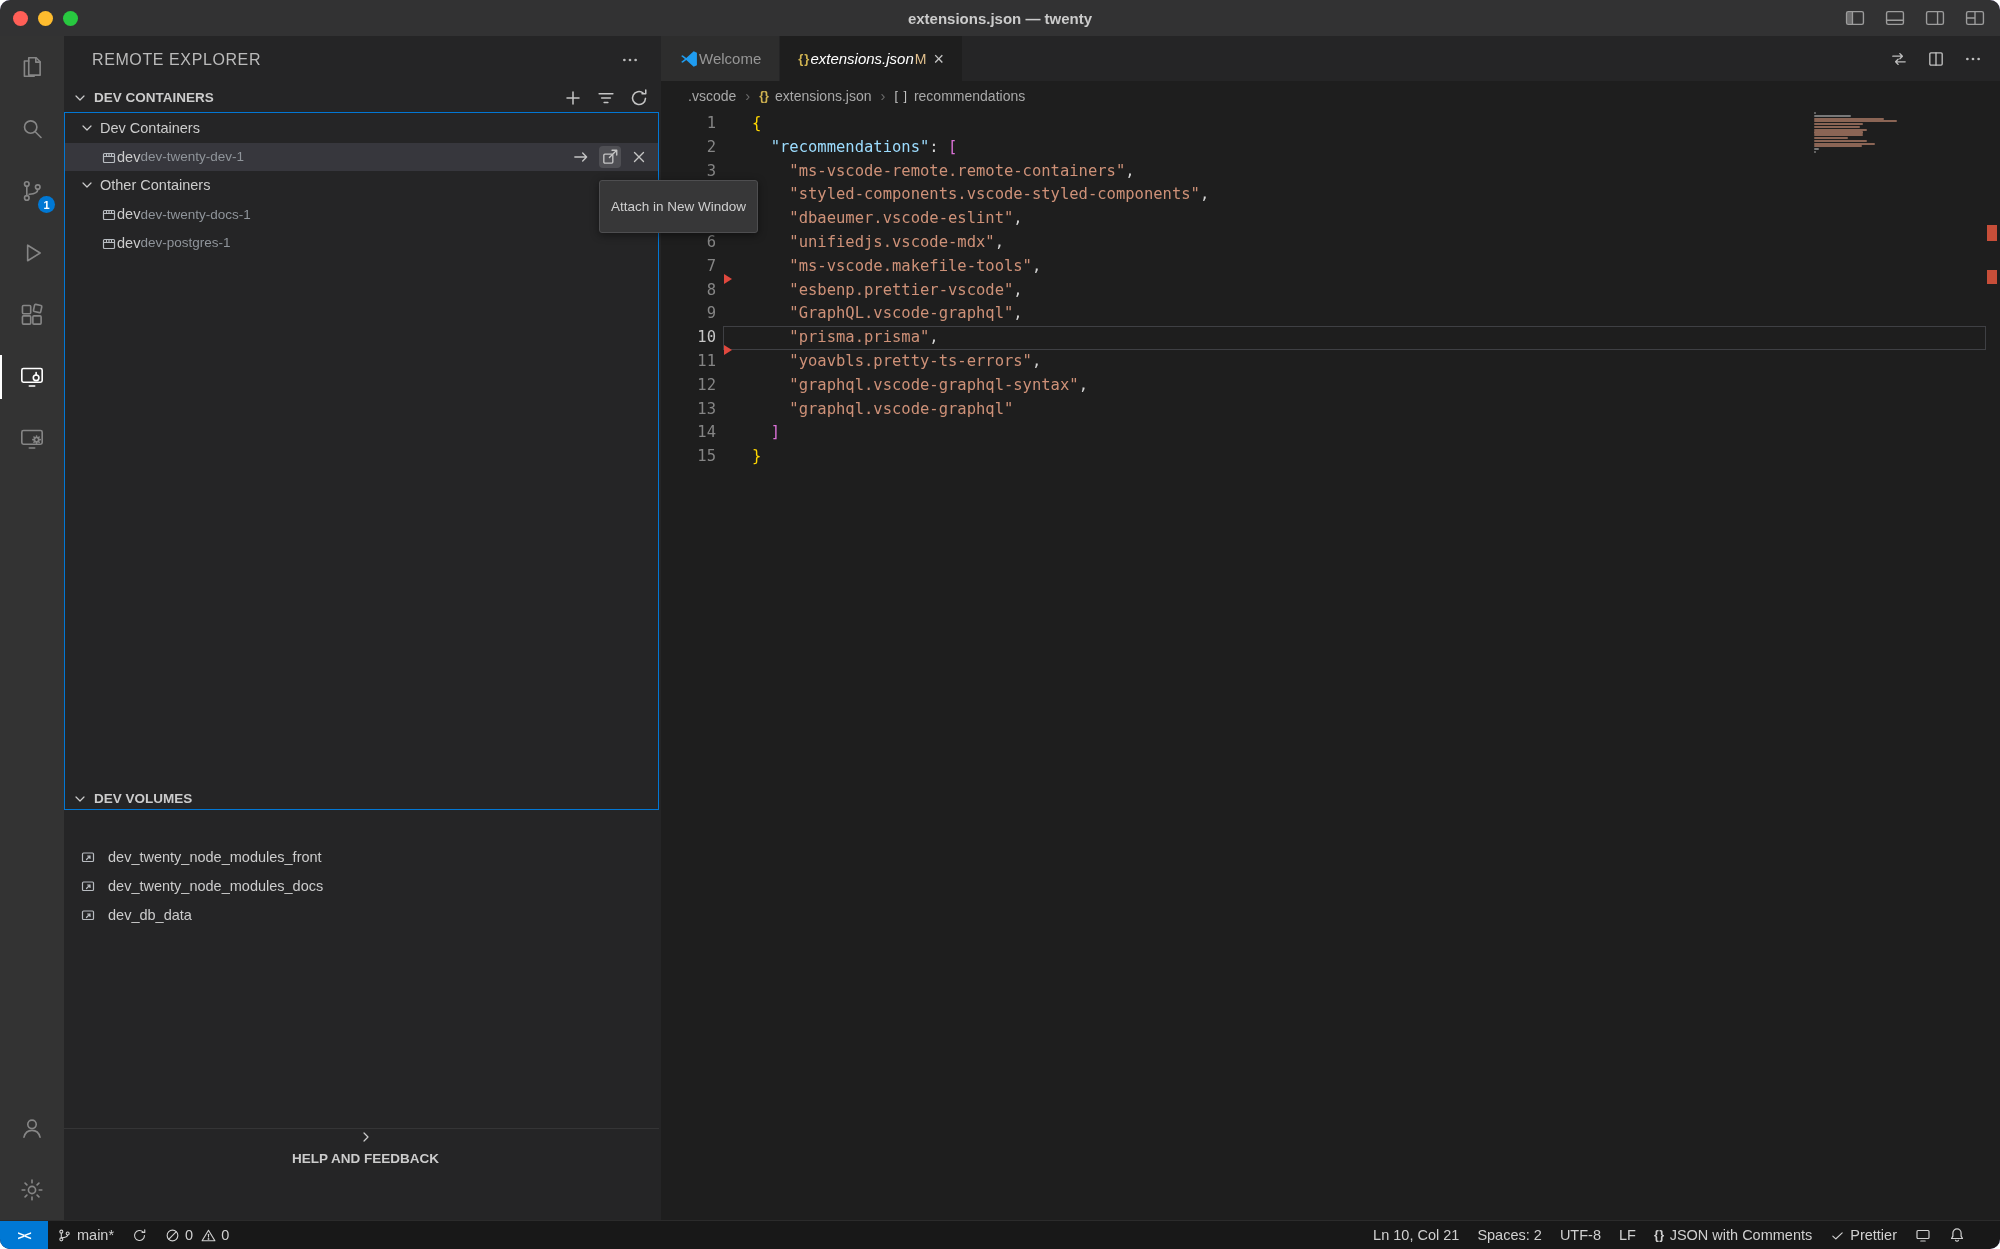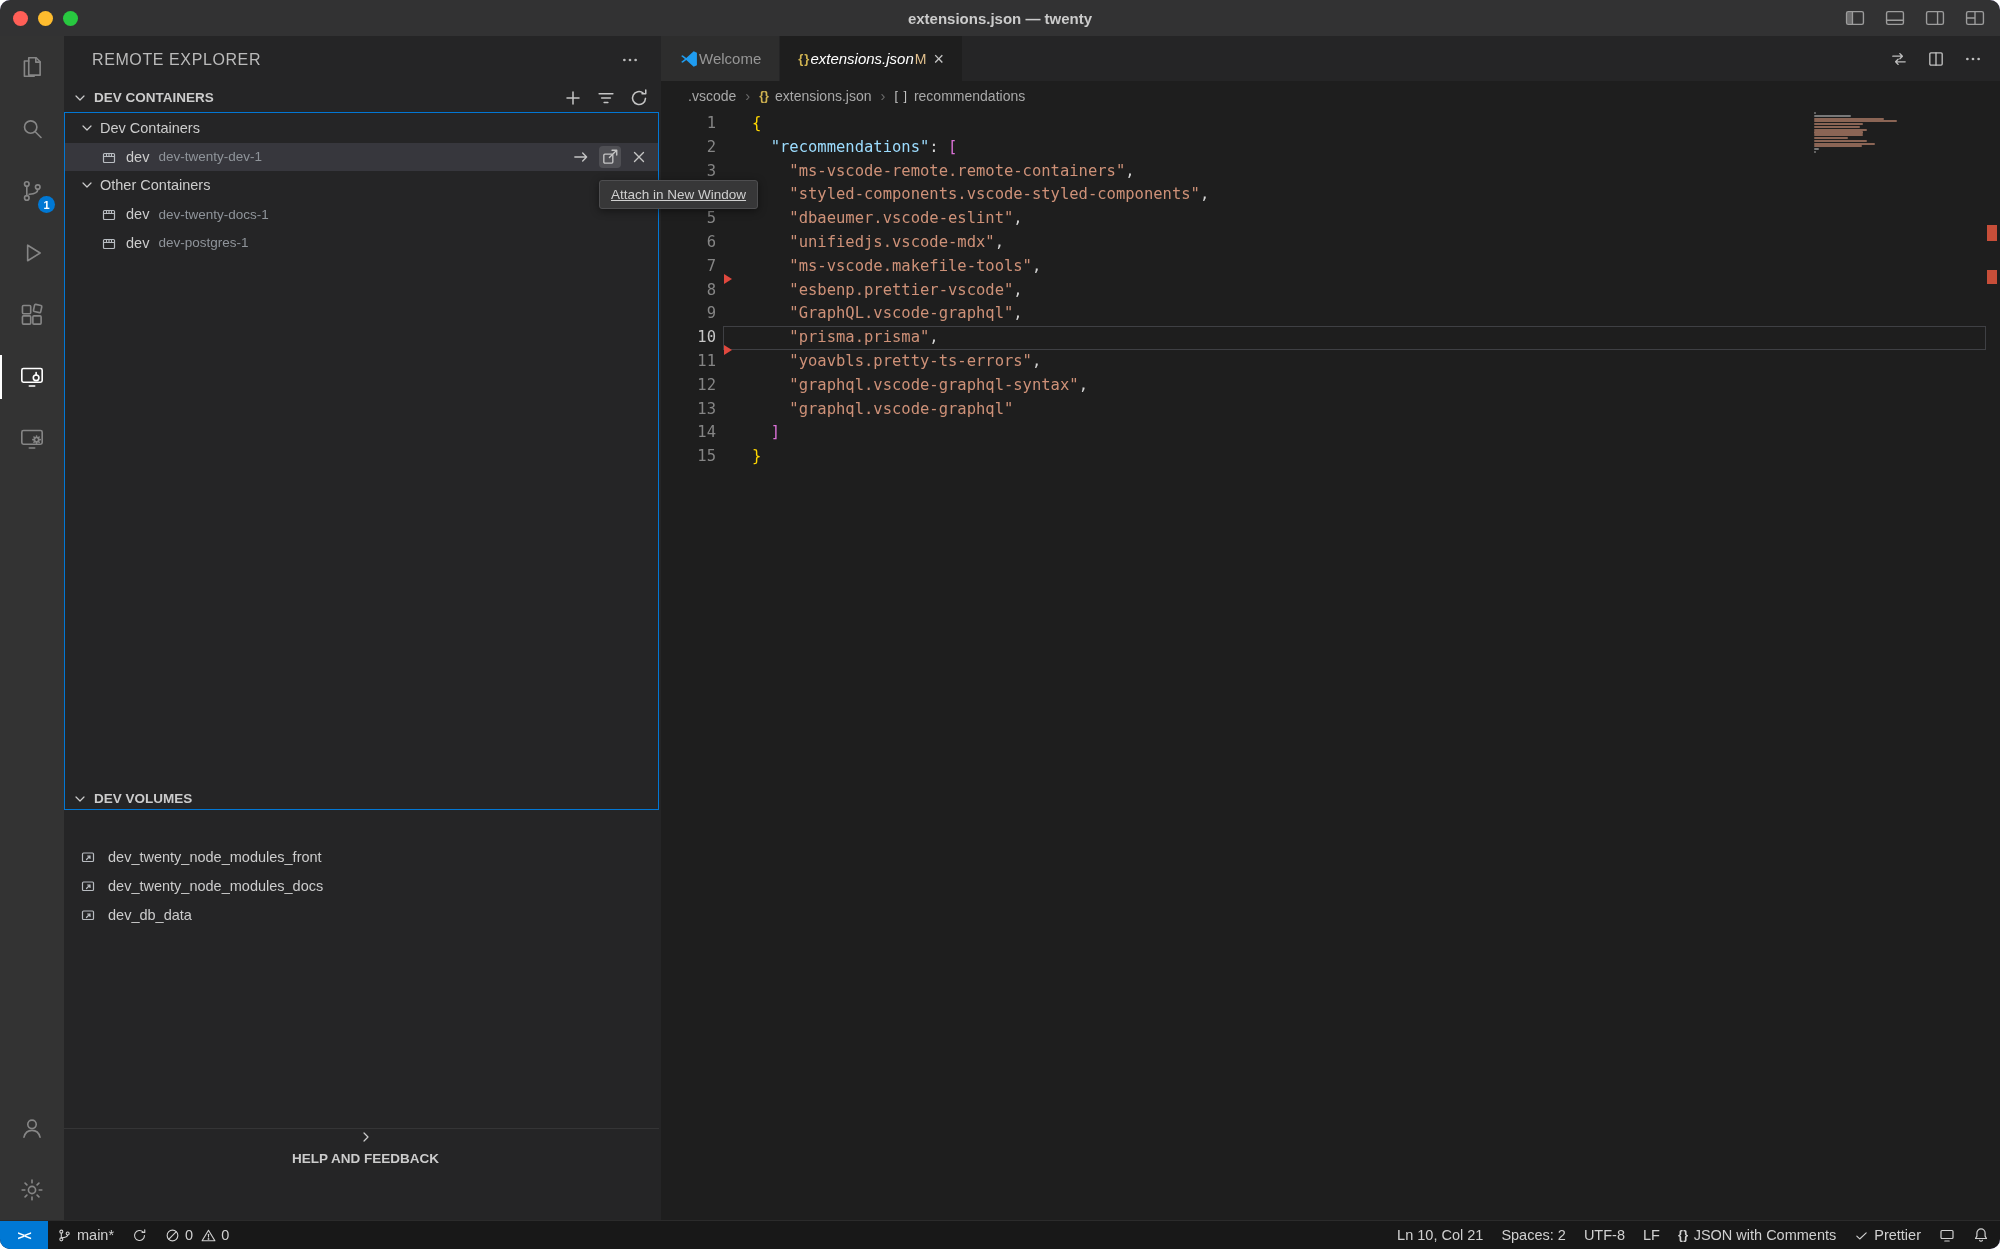--- a/index.html
+++ b/index.html
@@ -23,34 +23,34 @@
   
   .sidebar{position:absolute;left:64px;top:36px;width:597px;bottom:28px;background:#252526;color:#ccc;}
   .side-title{height:47px;display:flex;align-items:center;padding:0 22px 0 28px;font-size:16px;color:#bbbbbb;letter-spacing:.6px;}
   .side-title .st-label{flex:1}
   .sec-header{position:absolute;left:0;right:2px;height:29px;display:flex;align-items:center;padding-left:8px;gap:6px;font-weight:700;font-size:13.5px;color:#cccccc;}
   #dc-header{top:47px}
   .sec-actions{margin-left:auto;display:flex;gap:13px;padding-right:10px;color:#c5c5c5;font-weight:400;}
   #dc-tree{position:absolute;left:0;top:76px;width:595px;height:698px;border:1px solid var(--focus,#0277d4);box-sizing:border-box;padding-top:1px;overflow:hidden;}
   .trow{height:28.6px;display:flex;align-items:center;font-size:14.5px;color:#cccccc;cursor:pointer;}
   .tgroup{padding-left:14px;gap:5px;}
-  .titem{padding-left:36px;gap:9px;}
+  .titem{padding-left:36px;}
   .titem.sel{background:#37373d;}
   .ti-icon{color:#b8bcc1;display:flex;}
   .ti-desc{color:#8f949a;font-size:13.5px;}
   .row-actions{margin-left:auto;display:flex;align-items:center;gap:7px;padding-right:8px;color:#c5c5c5;}
   .ract{display:flex;padding:2px;border-radius:4px;}
   .ract.hov{background:rgba(255,255,255,.12);}
   #dv-header{top:748px;}
   #dv-list{position:absolute;top:806px;left:0;right:0;}
   .vrow{height:29.2px;display:flex;align-items:center;padding-left:16px;gap:12px;font-size:14.5px;color:#cccccc;cursor:pointer;}
   .vrow .v-icon{color:#b8bcc1;display:flex;}
   #help-header{top:1092px;border-top:1px solid rgba(128,128,128,.18);flex-direction:column;}
   
-  .tooltip{position:absolute;left:599px;top:180px;height:27px;display:flex;align-items:center;padding:0 11px;background:#373738;border:1px solid #4e4e50;color:#cfcfcf;font-size:13.5px;border-radius:3px;z-index:80;box-shadow:0 2px 8px rgba(0,0,0,.45);text-decoration:underline;}
+  .tooltip{position:absolute;left:599px;top:180px;height:27px;display:flex;align-items:center;padding:12px 11px;background:#373738;border:1px solid #4e4e50;color:#cfcfcf;font-size:13.5px;border-radius:3px;z-index:80;box-shadow:0 2px 8px rgba(0,0,0,.45);}
   
   .editor{position:absolute;left:661px;top:36px;right:0;bottom:28px;background:#1e1e1e;}
   .tabbar{position:absolute;top:0;left:0;right:0;height:45px;background:#252526;display:flex;}
   #tabs{display:flex;height:45px;}
   .tab{display:flex;align-items:center;padding:0 18px;background:#2d2d2d;color:#969696;font-size:15px;border-right:1px solid #252526;cursor:pointer;}
   .tab.active{background:#1e1e1e;color:#ffffff;}
   .tab-label.italic{font-style:italic;}
   .tab-json{color:#d0b351;font-weight:700;font-size:13px;letter-spacing:1px;}
   .tab-mod{color:var(--gitmod,#e2c08d);font-size:14px;margin-left:1px;}
   .tab-close{color:#c5c5c5;font-size:18px;margin-left:7px;line-height:1;}
@@ -73,21 +73,21 @@
   .gmarker{position:absolute;left:63px;width:0;height:0;border-top:5px solid transparent;border-bottom:5px solid transparent;border-left:8px solid var(--gdel,#e0483e);}
   #minimap{position:absolute;top:2px;right:96px;width:90px;}
   .mm-row{height:2.1px;margin-bottom:.7px;border-radius:1px;}
   .mm-str{background:rgba(206,145,120,.62)}
   .mm-p{background:rgba(212,212,212,.5)}
   .ov-mark{position:absolute;right:3px;width:10px;background:#c74e39;}
   
   .statusbar{position:absolute;left:0;right:0;bottom:0;height:28px;background:#181818;border-top:1px solid #2b2b2b;display:flex;align-items:center;color:#d0d0d0;font-size:14.5px;}
   .sb-left{display:flex;align-items:center;height:100%;}
   .sb-remote{width:48px;height:28px;background:var(--remote,#0078d4);color:#fff;display:flex;align-items:center;justify-content:center;font-weight:700;font-size:13px;letter-spacing:-1px;cursor:pointer;}
-  .sb-right{margin-left:auto;display:flex;height:100%;padding-right:2px;}
+  .sb-right{margin-left:auto;display:flex;height:100%;padding-right:26px;}
   .sb-item{display:flex;align-items:center;gap:5px;padding:0 9px;height:100%;cursor:pointer;white-space:nowrap;}
   .sb-braces{font-size:12.5px;font-weight:700;letter-spacing:.5px;}
   .sb-num{margin-right:3px;}
 </style>
 </head>
 <body>
 
 <div id="window" style="--focus: #0277d4; --badge: #0078d4; --remote: #0078d4; --str: #ce9178; --key: #9cdcfe; --b1: #ffd700; --b2: #da70d6; --gitmod: #e2c08d; --gdel: #e0483e;">
 
   <div class="titlebar">

